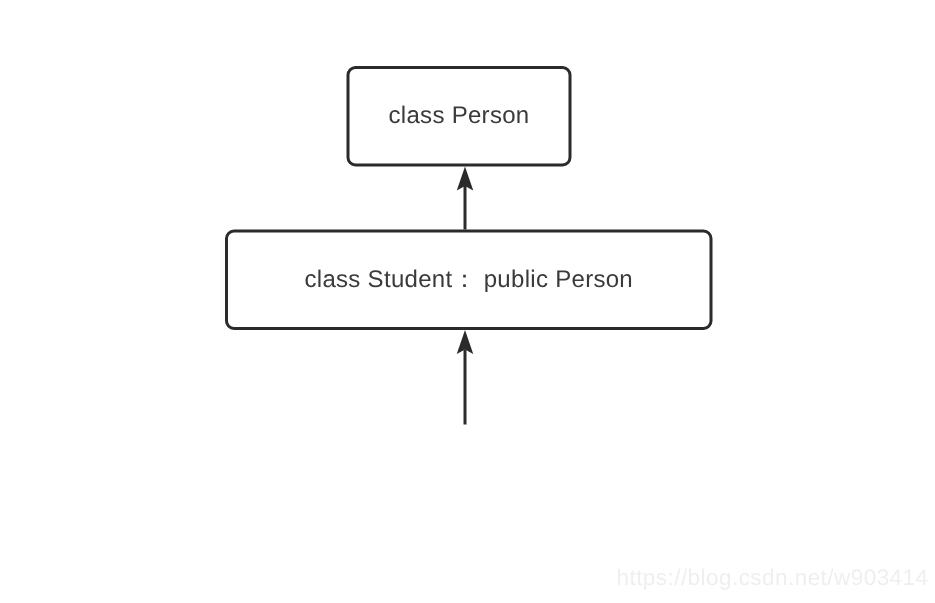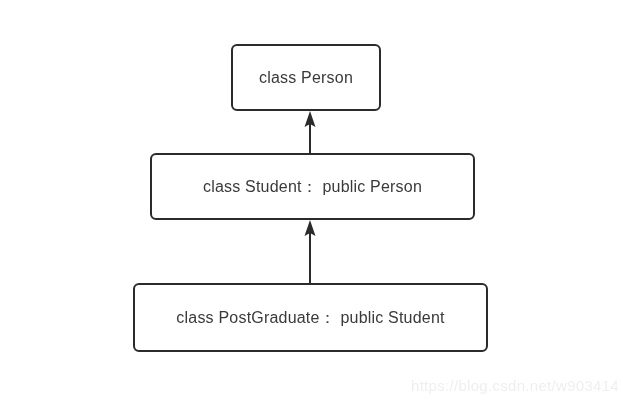--- a/index.html
+++ b/index.html
@@ -97,19 +97,16 @@
   </svg>
 
   <div class="node" id="node-person">
     <span class="node-label">class Person</span>
   </div>
 
   <div class="node" id="node-student">
     <span class="node-label">class Student： public Person</span>
   </div>
 
-  <div class="node" id="node-postgraduate">
-    <span class="node-label">class PostGraduate： public Student</span>
-  </div>
 
   <div id="watermark">https://blog.csdn.net/w903414</div>
 
 </div>
 
 </body></html>

